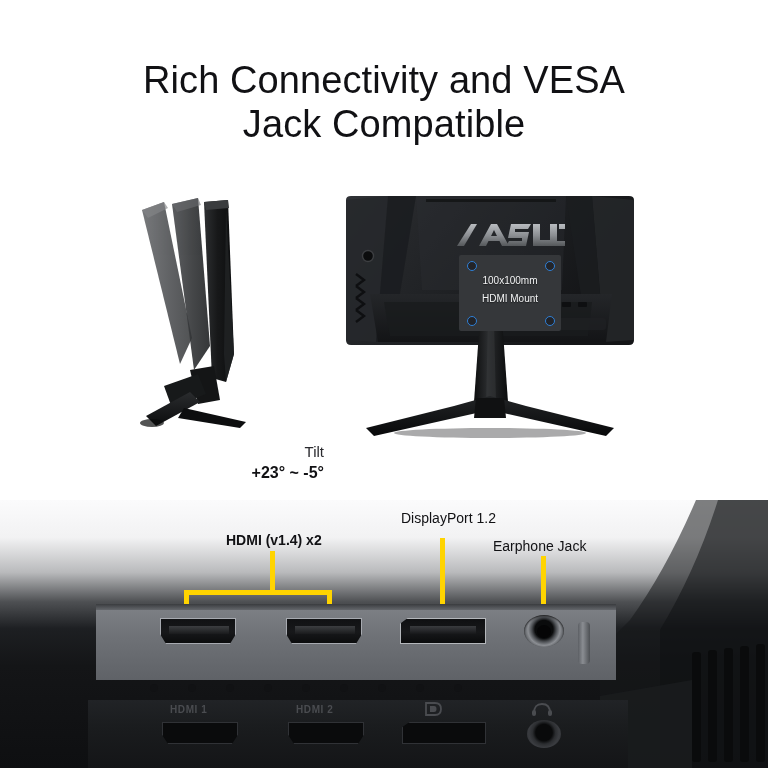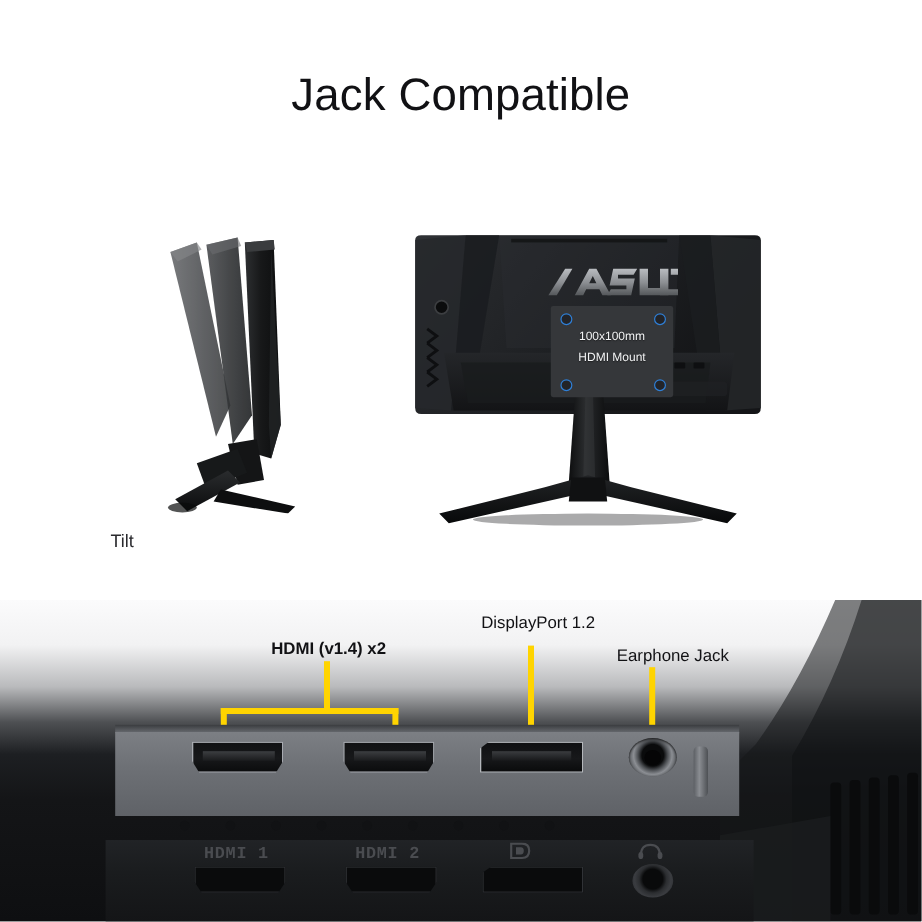--- a/index.html
+++ b/index.html
@@ -17,21 +17,21 @@
   .headline{
     position:absolute;left:0;top:58px;width:768px;
     text-align:center;color:#111114;
     font-size:38px;line-height:44px;font-weight:300;letter-spacing:.1px;
     font-family:"Liberation Sans", sans-serif;
   }
   .headline .l2{display:block;}
 
   
   .tilt-figure{position:absolute;left:128px;top:178px;width:176px;height:250px;}
-  .tilt-caption{position:absolute;left:92px;top:442px;width:216px;text-align:left;}
+  .tilt-caption{position:absolute;left:108px;top:442px;width:216px;text-align:right;}
   .tilt-caption .t-lab{font-size:15px;color:#2a2a2e;font-weight:400;line-height:20px;}
   .tilt-caption .t-val{font-size:16px;color:#111114;font-weight:700;line-height:22px;}
 
   
   .rear-figure{position:absolute;left:330px;top:190px;width:320px;height:252px;}
 
   .vesa-plate{
     position:absolute;left:459px;top:255px;width:102px;height:76px;
     background:#35373a;border-radius:2px;
   }
@@ -55,21 +55,21 @@
   .bottom-section{position:absolute;left:0;top:500px;width:768px;height:268px;overflow:hidden;background:#0d0e10;}
 
   .bot-grad{
     position:absolute;left:0;top:0;width:768px;height:268px;
     background:linear-gradient(to bottom,#fbfbfc 0%,#f2f2f3 14%,#b9babc 27%,#4e5053 38%,#1d1f22 48%,#141517 62%,#0e0f11 100%);
   }
 
   .callout-label{position:absolute;color:#111114;font-size:14px;line-height:18px;white-space:nowrap;font-weight:400;}
   .cl-hdmi{left:226px;top:531px;font-weight:bold;}
   .cl-dp{left:401px;top:509px;}
-  .cl-ear{left:514px;top:537px;}
+  .cl-ear{left:493px;top:537px;}
 
   .lead{position:absolute;background:#ffd400;}
   
   .lead-hdmi-stem{left:270px;top:551px;width:5px;height:42px;}
   .lead-hdmi-bar{left:184px;top:590px;width:148px;height:5px;}
   .lead-hdmi-ldrop{left:184px;top:590px;width:5px;height:38px;}
   .lead-hdmi-rdrop{left:327px;top:590px;width:5px;height:38px;}
   
   .lead-dp{left:440px;top:538px;width:5px;height:93px;}
   
@@ -119,41 +119,42 @@
   .clip-tab{position:absolute;left:578px;top:622px;width:12px;height:42px;border-radius:4px;
     background:linear-gradient(to right,#5c5f64,#8a8d92 40%,#4d5054);}
 
   .screw-row{position:absolute;left:146px;top:683px;width:320px;height:10px;}
 
   
   .lower-bar{
     position:absolute;left:88px;top:700px;width:540px;height:68px;
     background:linear-gradient(to bottom,#212326 0%,#1a1c1e 40%,#141517 100%);
   }
-  .emb-label{position:absolute;color:#4a4c50;font-size:14px;letter-spacing:.6px;font-weight:700;white-space:nowrap;font-family:Liberation Mono, monospace;}
+  .emb-label{position:absolute;color:#4a4c50;font-size:10px;letter-spacing:.6px;font-weight:700;white-space:nowrap;}
   .el-h1{left:170px;top:704px;}
   .el-h2{left:296px;top:704px;}
 
   .dp-glyph{position:absolute;left:423px;top:702px;width:20px;height:14px;}
   .ear-glyph{position:absolute;left:531px;top:702px;width:22px;height:14px;}
 
   .port2{position:absolute;background:#0a0b0c;border:1px solid #303236;box-sizing:border-box;}
   .p2-h1{left:162px;top:722px;width:76px;height:22px;clip-path:polygon(0 0,100% 0,100% 58%,92% 100%,8% 100%,0 58%);}
   .p2-h2{left:288px;top:722px;width:76px;height:22px;clip-path:polygon(0 0,100% 0,100% 58%,92% 100%,8% 100%,0 58%);}
   .p2-dp{left:402px;top:722px;width:84px;height:22px;clip-path:polygon(9% 0,100% 0,100% 100%,0 100%,0 24%);}
   .p2-ear{left:527px;top:720px;width:34px;height:28px;border-radius:50%;background:radial-gradient(circle at 50% 45%,#090a0b 0%,#090a0b 36%,#2b2d30 50%,#3a3c40 66%,#232528 100%);border:none;}
 </style>
 </head>
 <body>
 
 <div class="stage">
 
   <div class="top-section">
 
     <div class="headline">
+      <span>Rich Connectivity and VESA</span>
       <span class="l2">Jack Compatible</span>
     </div>
 
     <svg class="tilt-figure" viewBox="0 0 176 250">
       <defs>
         <linearGradient id="gPanelBack" x1="0" y1="0" x2="1" y2="0">
           <stop offset="0%" stop-color="#5a5c5f"></stop>
           <stop offset="55%" stop-color="#3e4043"></stop>
           <stop offset="100%" stop-color="#2a2c2e"></stop>
         </linearGradient>
@@ -193,20 +194,21 @@
 
       <path d="M36 208 L70 196 L78 216 L44 230 Z" fill="#17191a"></path>
 
       <path d="M18 238 L62 214 L72 224 L28 248 Z" fill="url(#gStand)"></path>
       <path d="M56 230 L118 244 L112 250 L50 240 Z" fill="#0d0e0f"></path>
       <ellipse cx="24" cy="245" rx="12" ry="4" fill="#0a0b0b" opacity=".7"></ellipse>
     </svg>
 
     <div class="tilt-caption">
       <div class="t-lab">Tilt</div>
+      <div class="t-val">+23° ~ -5°</div>
     </div>
 
     <svg class="rear-figure" viewBox="0 0 320 252">
       <defs>
         <linearGradient id="gBack" x1="0" y1="0" x2="1" y2="0.4">
           <stop offset="0%" stop-color="#303236"></stop>
           <stop offset="28%" stop-color="#25272a"></stop>
           <stop offset="60%" stop-color="#1d1f22"></stop>
           <stop offset="100%" stop-color="#141517"></stop>
         </linearGradient>

